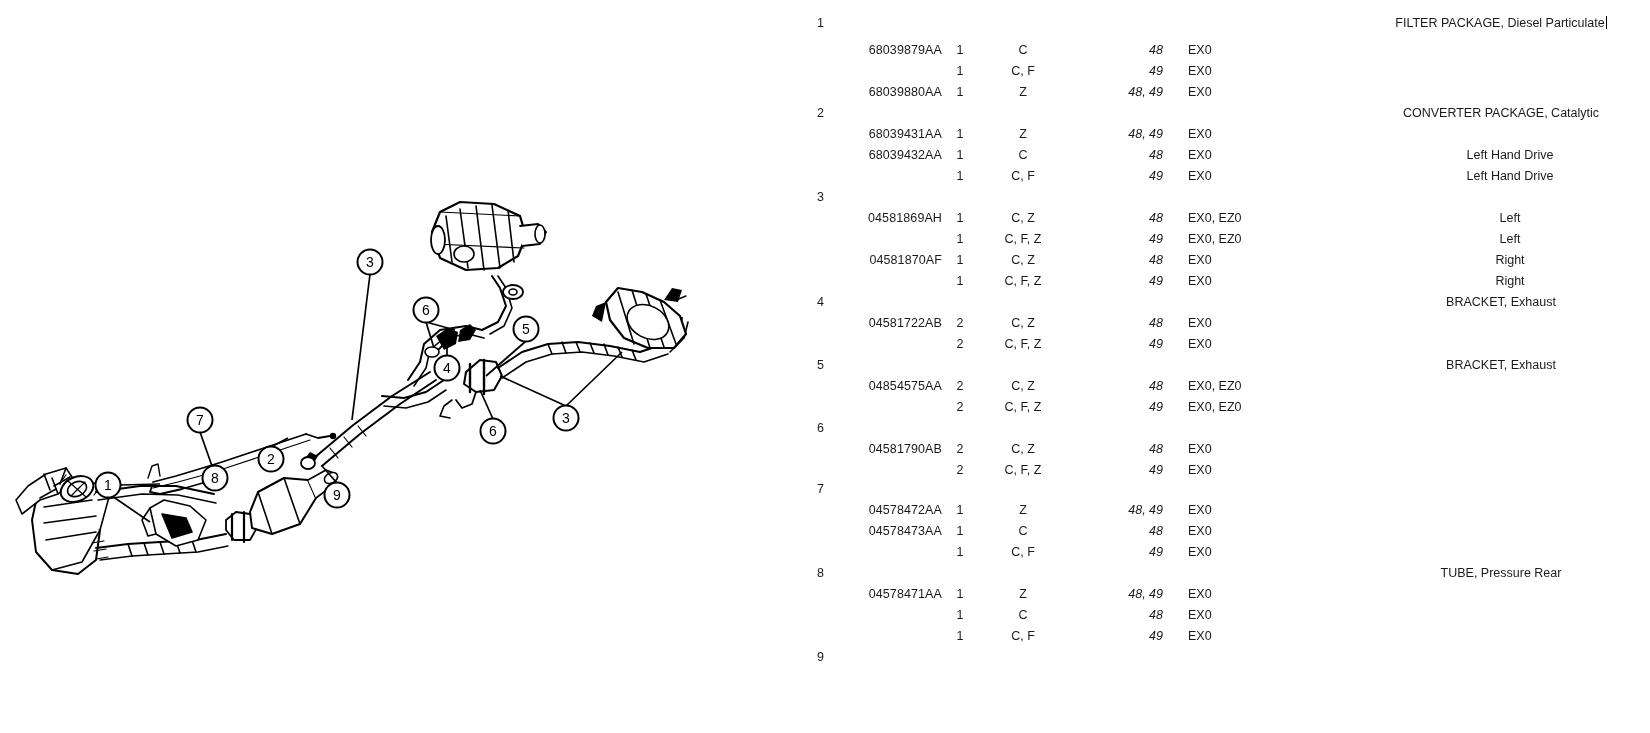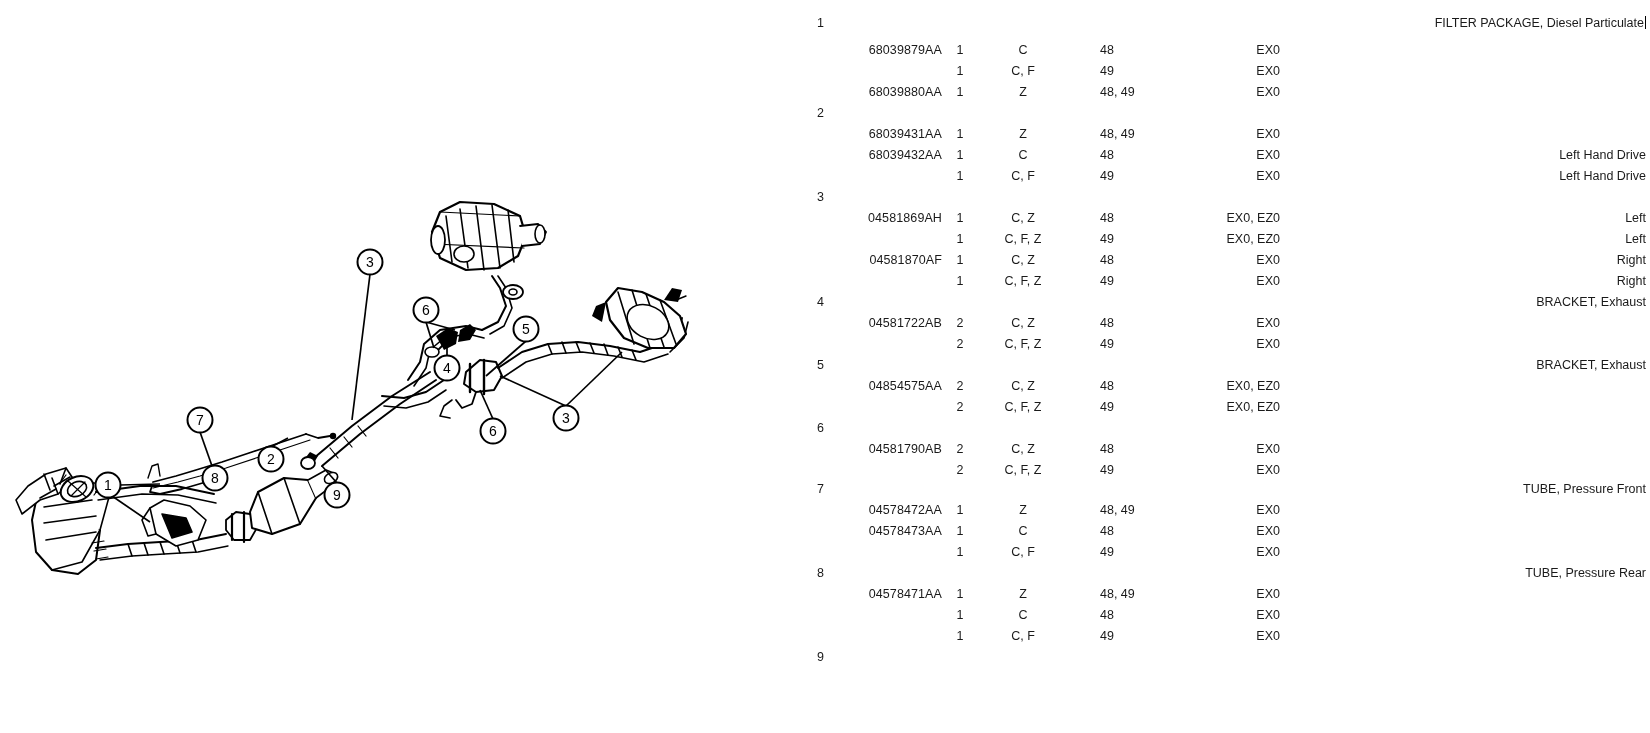--- a/index.html
+++ b/index.html
@@ -23,23 +23,23 @@
     position:absolute; left:810px; top:0; width:840px; height:733px;
   }
   .row{
     position:absolute; left:0; width:840px; height:21px;
     font-size:12.5px; line-height:21px; white-space:nowrap;
   }
   .c-item   { position:absolute; left:7px;   width:22px; text-align:left; }
   .c-part   { position:absolute; left:42px;  width:90px; text-align:right; letter-spacing:.1px; }
   .c-qty    { position:absolute; left:140px; width:20px; text-align:center; }
   .c-code   { position:absolute; left:170px; width:86px; text-align:center; }
-  .c-sales  { position:absolute; left:290px; width:72px; text-align:left; }
-  .c-emis   { position:absolute; left:378px; width:92px; text-align:right; }
-  .c-desc   { position:absolute; left:546px; width:290px; text-align:right; white-space:normal; }
+  .c-sales  { position:absolute; left:281px; width:72px; text-align:right;font-style:italic; }
+  .c-emis   { position:absolute; left:378px; width:92px; text-align:left; }
+  .c-desc   { position:absolute; left:546px; width:290px; text-align:center; white-space:normal; }
   .desc-ind { padding-left:18px; }
   .caret{
     display:inline-block; width:1px; height:13px; background:#000;
     vertical-align:-2px; margin-left:1px;
   }
 </style>
 </head>
 <body>
 
 <div id="page">
@@ -254,20 +254,21 @@
         <span class="c-emis">EX0</span>
         <span class="c-desc"><span></span></span>
       </div>
       <div class="row" style="top: 103px;">
         <span class="c-item">2</span>
         <span class="c-part"></span>
         <span class="c-qty"></span>
         <span class="c-code"></span>
         <span class="c-sales"></span>
         <span class="c-emis"></span>
+        <span class="c-desc"><span>CONVERTER PACKAGE, Catalytic</span></span>
       </div>
       <div class="row" style="top: 124px;">
         <span class="c-item"></span>
         <span class="c-part">68039431AA</span>
         <span class="c-qty">1</span>
         <span class="c-code">Z</span>
         <span class="c-sales">48, 49</span>
         <span class="c-emis">EX0</span>
       </div>
       <div class="row" style="top: 145px;">
@@ -412,21 +413,20 @@
         <span class="c-emis">EX0</span>
         <span class="c-desc"><span></span></span>
       </div>
       <div class="row" style="top: 479px;">
         <span class="c-item">7</span>
         <span class="c-part"></span>
         <span class="c-qty"></span>
         <span class="c-code"></span>
         <span class="c-sales"></span>
         <span class="c-emis"></span>
-        <span class="c-desc"><span>TUBE, Pressure Front</span></span>
       </div>
       <div class="row" style="top: 500px;">
         <span class="c-item"></span>
         <span class="c-part">04578472AA</span>
         <span class="c-qty">1</span>
         <span class="c-code">Z</span>
         <span class="c-sales">48, 49</span>
         <span class="c-emis">EX0</span>
         <span class="c-desc"><span></span></span>
       </div>

